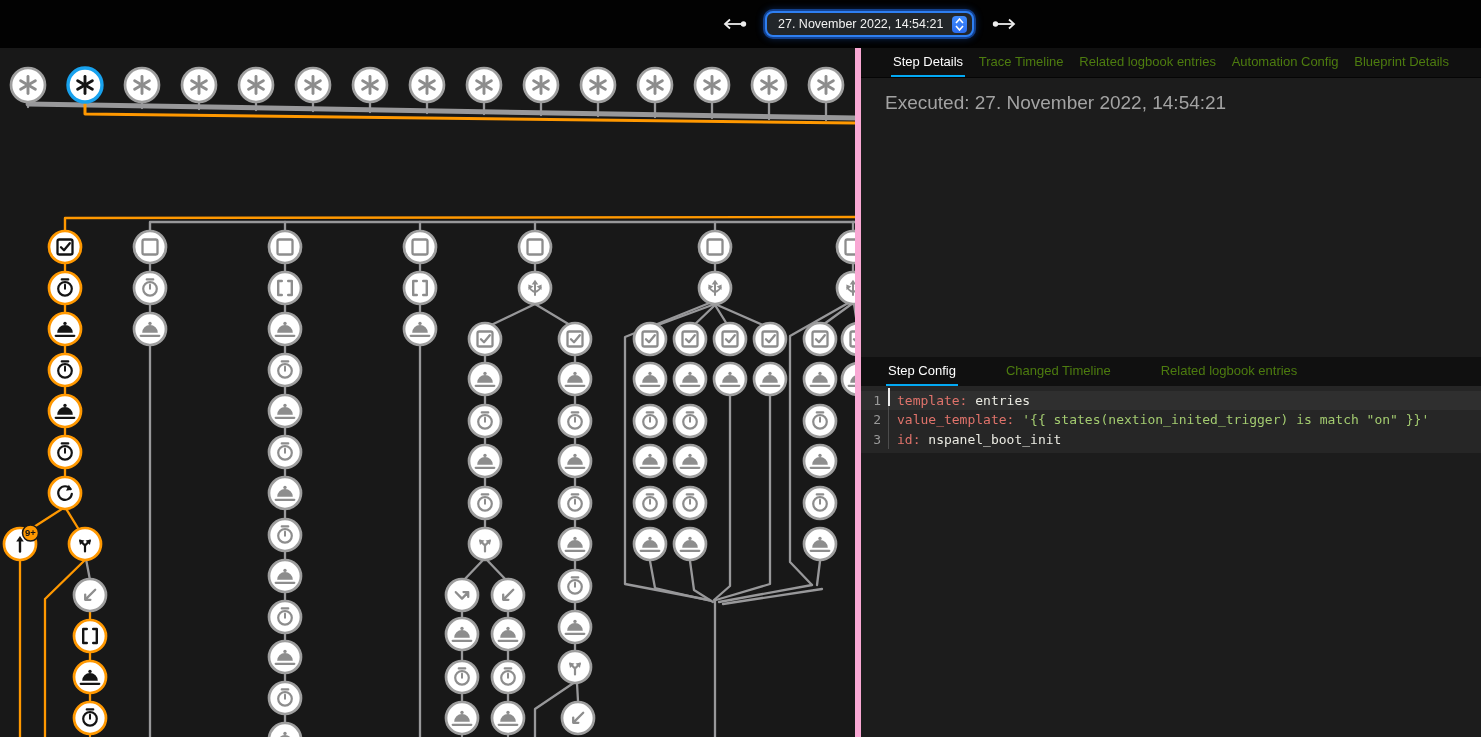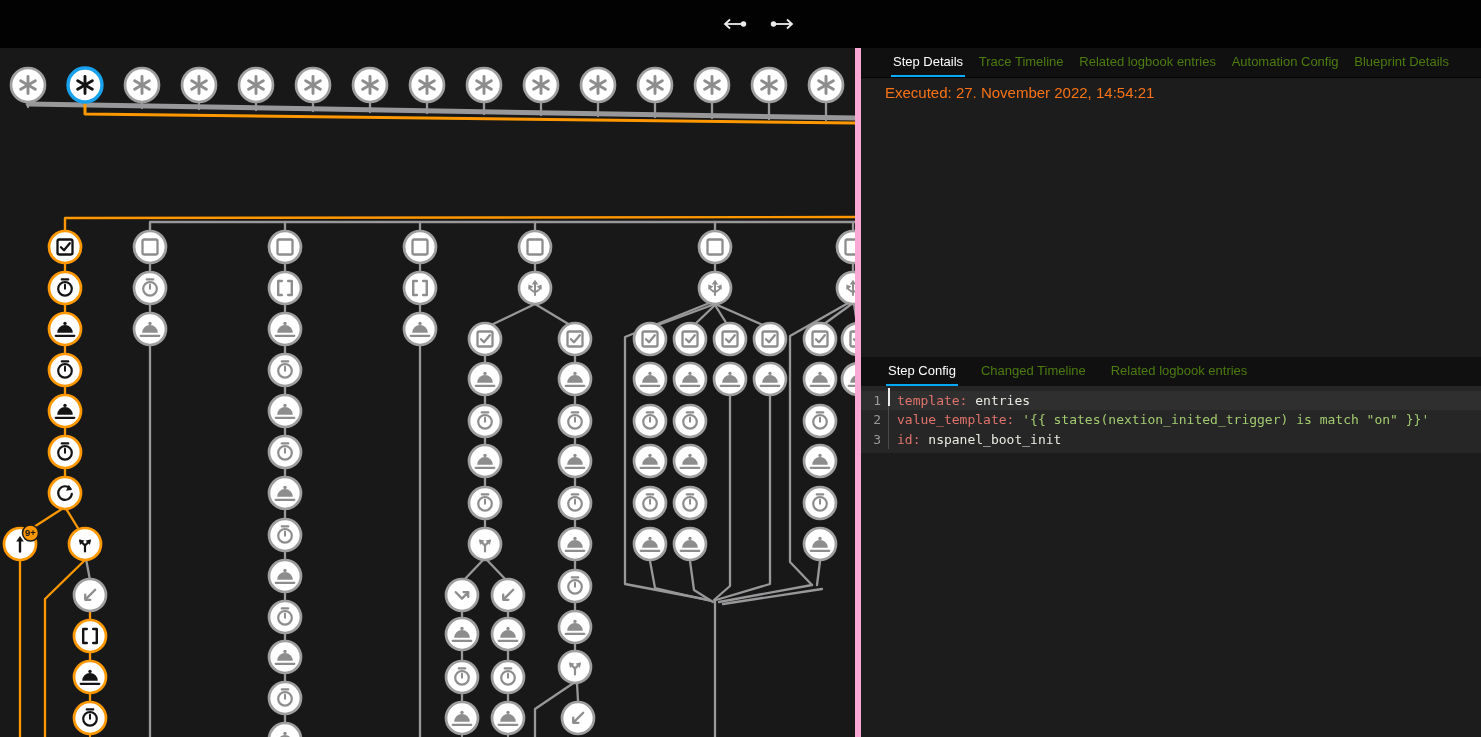--- a/index.html
+++ b/index.html
@@ -19,25 +19,25 @@
   #run-select .stepper { margin-left:9px; width:15px; height:17px; border-radius:4px;
                 background:linear-gradient(#3f8bfc,#2b6df0); display:flex; flex-direction:column;
                 align-items:center; justify-content:center; gap:1px; }
 
   
   #panel { position:absolute; left:855px; top:48px; width:626px; height:689px;
            background:#1c1c1c; border-left:6px solid #f9a8d4; }
   .tabbar { position:absolute; left:0; right:0; height:30px; background:#101010;
             display:flex; align-items:stretch; border-bottom:1px solid #050505; }
   #top-tabbar { top:0; justify-content:space-between; padding:0 30px; }
-  #bottom-tabbar { top:309px; justify-content:flex-start; gap:21px; padding:0 25px; }
+  #bottom-tabbar { top:309px; justify-content:flex-start; gap:46px; padding:0 25px; }
   .tab { display:flex; align-items:center; color:#4d7c0f; font-size:13px; cursor:pointer;
          border-bottom:2px solid transparent; padding:0 2px; white-space:nowrap; }
   .tab.active { color:#ffffff; border-bottom-color:var(--accent-blue); }
-  #executed { position:absolute; left:24px; top:36px; color:#f97316; font-size:15px; }
+  #executed { position:absolute; left:24px; top:44px; color:#a3a3a3; font-size:19px; }
 
   
   #code { position:absolute; left:0; right:0; top:338px; background:#262626;
           font-family:"DejaVu Sans Mono", monospace; font-size:13px; line-height:19.4px;
           padding:5px 0 4px 0; }
   #caret { position:absolute; left:27px; top:2px; width:2px; height:18px; background:#ececec; }
   .code-line { display:flex; }
   .code-line.active { background:#2f2f2f; }
   .ln { width:27px; text-align:right; padding-right:7px; color:#999999; flex:none; }
   .src { border-left:1px solid #4c4c4c; padding-left:8px; white-space:pre; flex:1; }
@@ -57,20 +57,31 @@
 
   <header id="toolbar">
     <div id="toolbar-group">
       <button class="nav-arrow-btn">
         <svg width="26" height="14" viewBox="0 0 26 14">
           <line x1="3.5" y1="7" x2="20" y2="7" stroke="#ededed" stroke-width="1.8"></line>
           <path d="M8 2.5 L3 7 L8 11.5" fill="none" stroke="#ededed" stroke-width="1.8"></path>
           <circle cx="21.5" cy="7" r="2.7" fill="#ededed"></circle>
         </svg>
       </button>
+      <div id="run-select">
+        <span class="val">27. November 2022, 14:54:21</span>
+        <span class="stepper">
+          <svg width="9" height="6" viewBox="0 0 9 6">
+              <path d="M1 5 L4.5 1 L8 5" fill="none" stroke="#fff" stroke-width="1.6"></path>
+            </svg>
+          <svg width="9" height="6" viewBox="0 0 9 6">
+              <path d="M1 1 L4.5 5 L8 1" fill="none" stroke="#fff" stroke-width="1.6"></path>
+            </svg>
+        </span>
+      </div>
       <button class="nav-arrow-btn">
         <svg width="26" height="14" viewBox="0 0 26 14">
           <circle cx="4.5" cy="7" r="2.7" fill="#ededed"></circle>
           <line x1="6" y1="7" x2="22.5" y2="7" stroke="#ededed" stroke-width="1.8"></line>
           <path d="M18 2.5 L23 7 L18 11.5" fill="none" stroke="#ededed" stroke-width="1.8"></path>
         </svg>
       </button>
     </div>
   </header>
 

